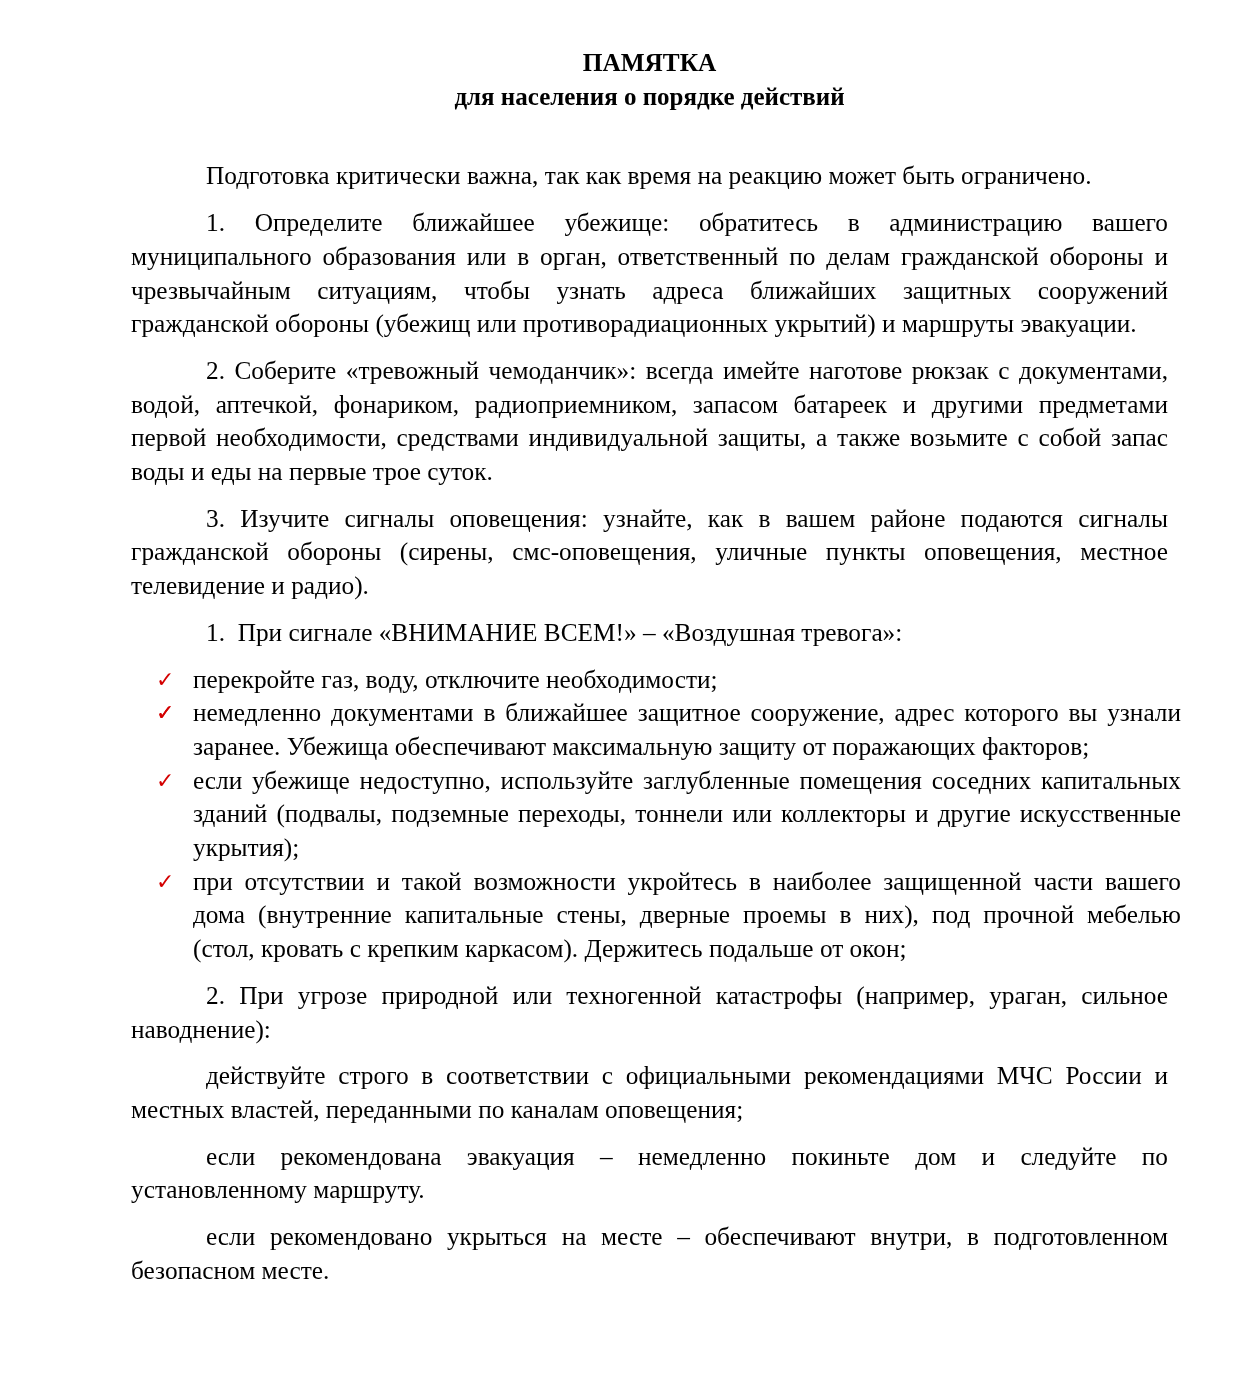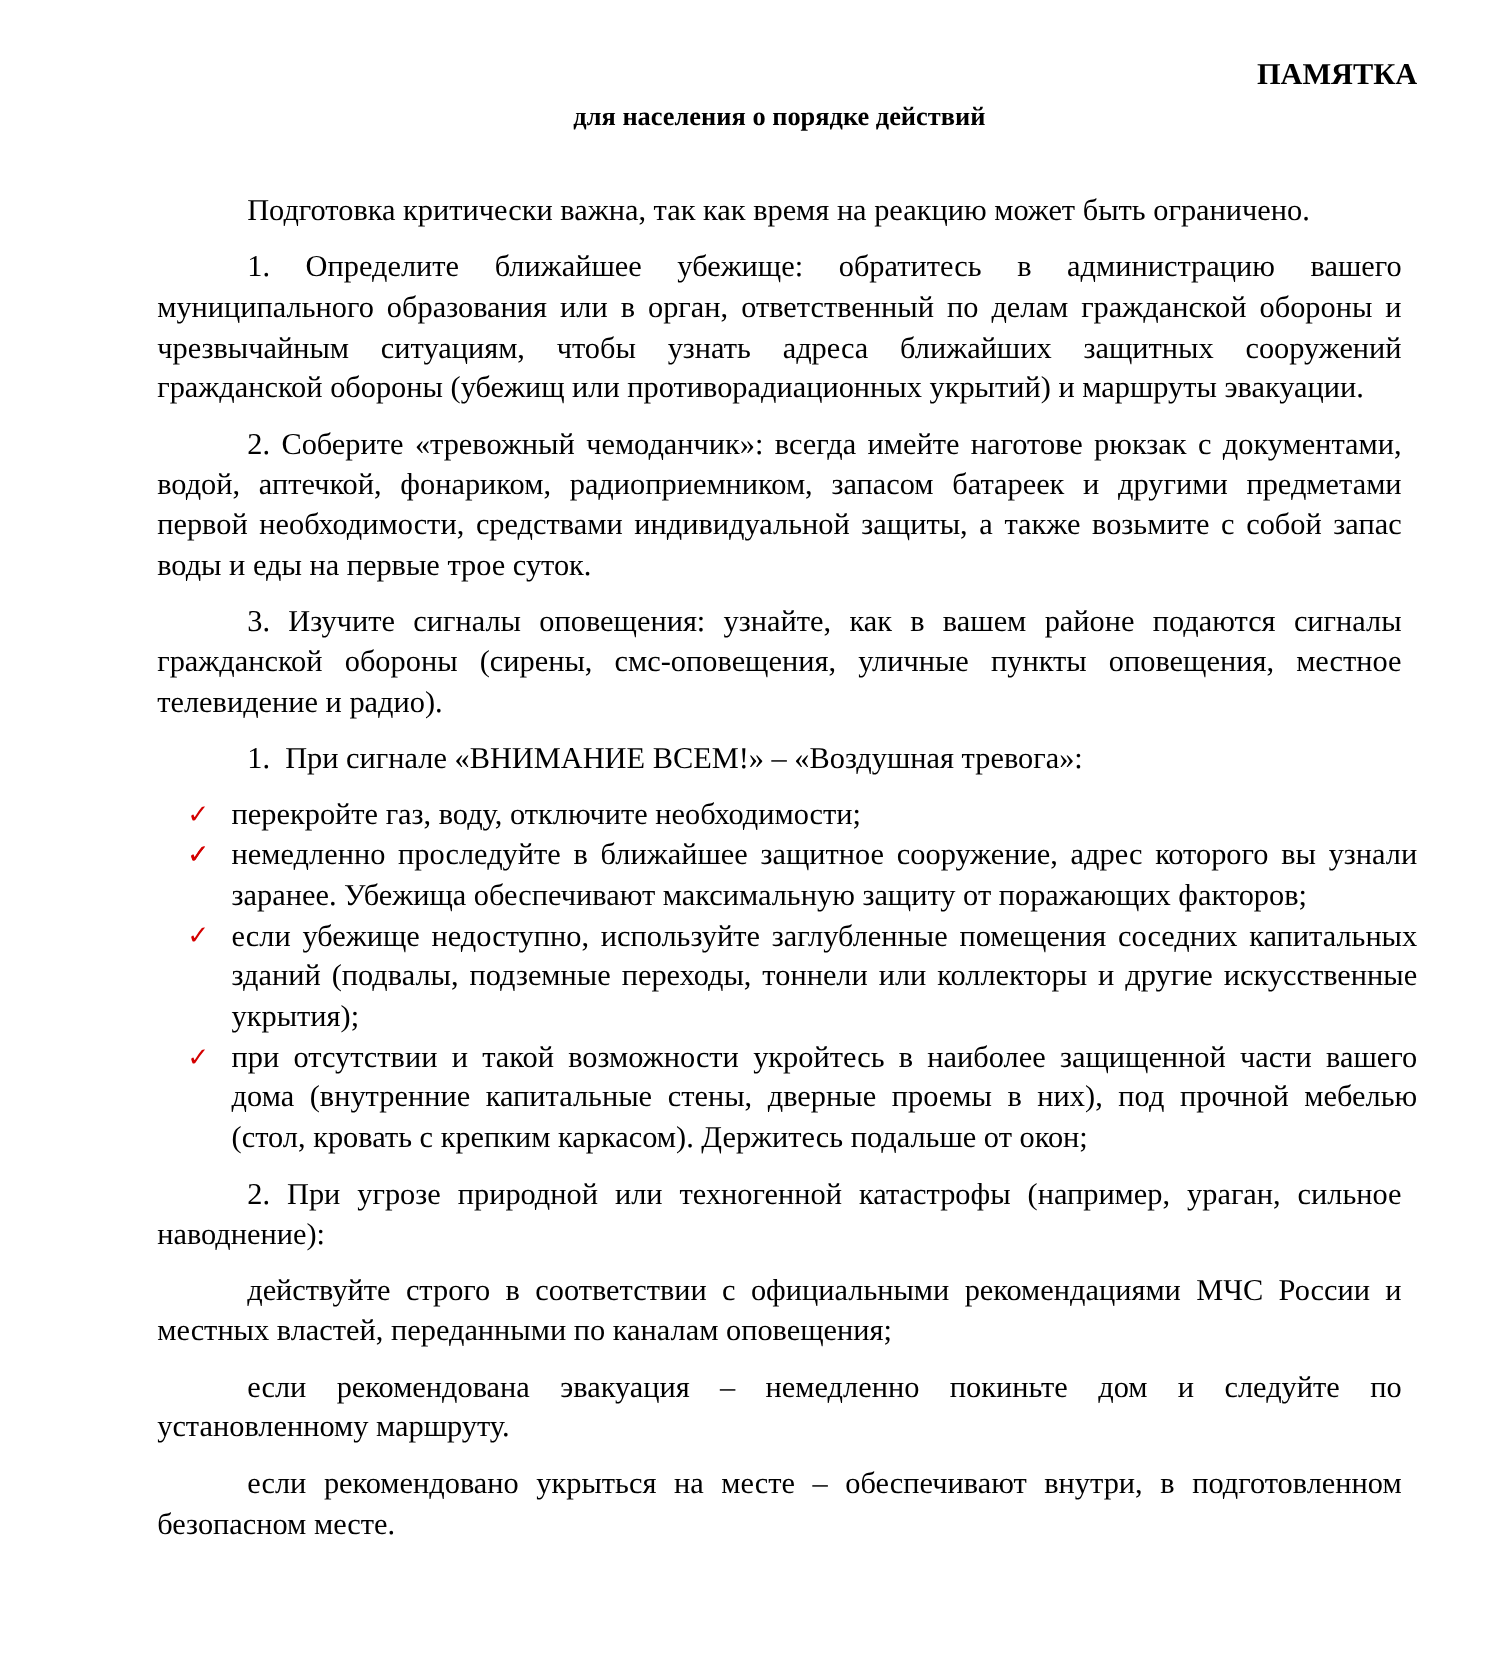--- a/index.html
+++ b/index.html
@@ -20,37 +20,37 @@
     .check-icon {
       position: absolute; left: 38px; top: 0; color: #d40000;
       font-family: "DejaVu Sans", sans-serif; font-size: 22px; line-height: 33.7px;
     }
     .num { display: inline; }
   </style>
 </head>
 <body>
 
 <div class="page">
-  <h1 class="title main" style="font-size:25.3px;line-height:33.7px;text-align:right;">ПАМЯТКА</h1>
-  <h2 class="title" style="font-size:22px;line-height:33.7px;">для населения о порядке действий</h2>
+  <h1 class="title main" style="font-size:25.3px;line-height:33.7px;">ПАМЯТКА</h1>
+  <h2 class="title" style="font-size:25px;line-height:33.7px;">для населения о порядке действий</h2>
   <div class="spacer"></div>
 
   <p class="indent">Подготовка критически важна, так как время на реакцию может быть ограничено.</p>
 
   <p class="indent"><span class="num">1.</span>&nbsp;<span>Определите ближайшее убежище: обратитесь в администрацию вашего муниципального образования или в орган, ответственный по делам гражданской обороны и чрезвычайным ситуациям, чтобы узнать адреса ближайших защитных сооружений гражданской обороны (убежищ или противорадиационных укрытий) и маршруты эвакуации.</span></p>
   <p class="indent"><span class="num">2.</span>&nbsp;<span>Соберите «тревожный чемоданчик»: всегда имейте наготове рюкзак с документами, водой, аптечкой, фонариком, радиоприемником, запасом батареек и другими предметами первой необходимости, средствами индивидуальной защиты, а также возьмите с собой запас воды и еды на первые трое суток.</span></p>
   <p class="indent"><span class="num">3.</span>&nbsp;<span>Изучите сигналы оповещения: узнайте, как в вашем районе подаются сигналы гражданской обороны (сирены, смс-оповещения, уличные пункты оповещения, местное телевидение и радио).</span></p>
 
 
   <p class="indent"><span class="num">1.</span>&nbsp; <span>При сигнале «ВНИМАНИЕ ВСЕМ!» – «Воздушная тревога»:</span></p>
 
   <ul class="check-list">
     <li class="check-item"><span class="check-icon" style="color: rgb(212, 0, 0);">✓</span><span>перекройте газ, воду, отключите необходимости;</span></li>
     <li class="check-item"><span class="check-icon" style="color: rgb(212, 0, 0);">✓</span></li>
-    <li class="check-item"><span class="check-icon" style="color: rgb(212, 0, 0);">✓</span><span>немедленно проследуйте в ближайшее защитное сооружение, адрес которого вы узнали заранее. Убежища обеспечивают максимальную защиту от поражающих факторов;</span></li>
+    <li class="check-item"><span class="check-icon" style="color: rgb(212, 0, 0);">✓</span><span>немедленно документами в ближайшее защитное сооружение, адрес которого вы узнали заранее. Убежища обеспечивают максимальную защиту от поражающих факторов;</span></li>
     <li class="check-item"><span class="check-icon" style="color: rgb(212, 0, 0);">✓</span><span>если убежище недоступно, используйте заглубленные помещения соседних капитальных зданий (подвалы, подземные переходы, тоннели или коллекторы и другие искусственные укрытия);</span></li>
     <li class="check-item"><span class="check-icon" style="color: rgb(212, 0, 0);">✓</span><span>при отсутствии и такой возможности укройтесь в наиболее защищенной части вашего дома (внутренние капитальные стены, дверные проемы в них), под прочной мебелью (стол, кровать с крепким каркасом). Держитесь подальше от окон;</span></li>
   </ul>
 
   <p class="indent"><span class="num">2.</span>&nbsp;<span>При угрозе природной или техногенной катастрофы (например, ураган, сильное наводнение):</span></p>
   <p class="indent">действуйте строго в соответствии с официальными рекомендациями МЧС России и местных властей, переданными по каналам оповещения;</p>
   <p class="indent">если рекомендована эвакуация – немедленно покиньте дом и следуйте по установленному маршруту.</p>
   <p class="indent">если рекомендовано укрыться на месте – обеспечивают внутри, в подготовленном безопасном месте.</p>
 </div>
 

